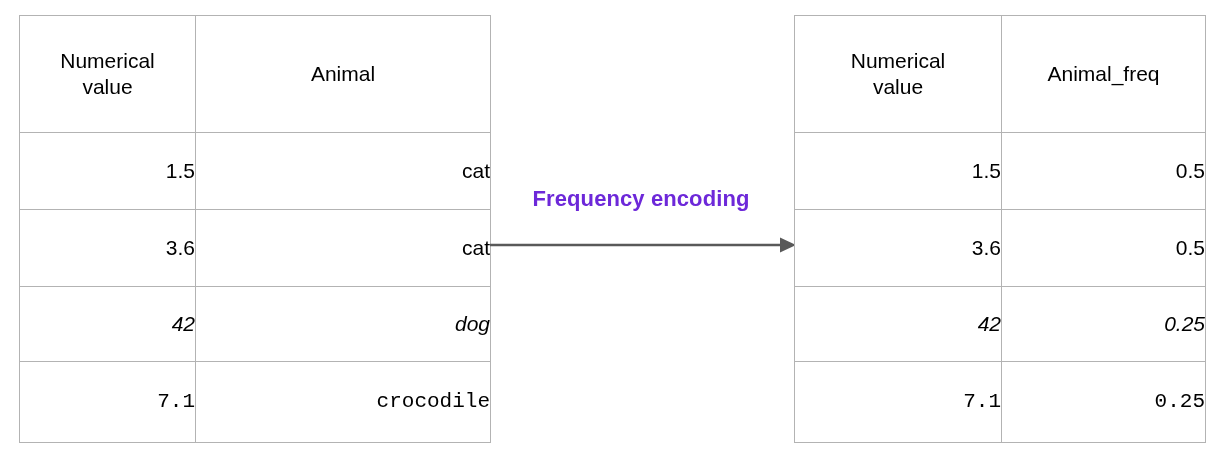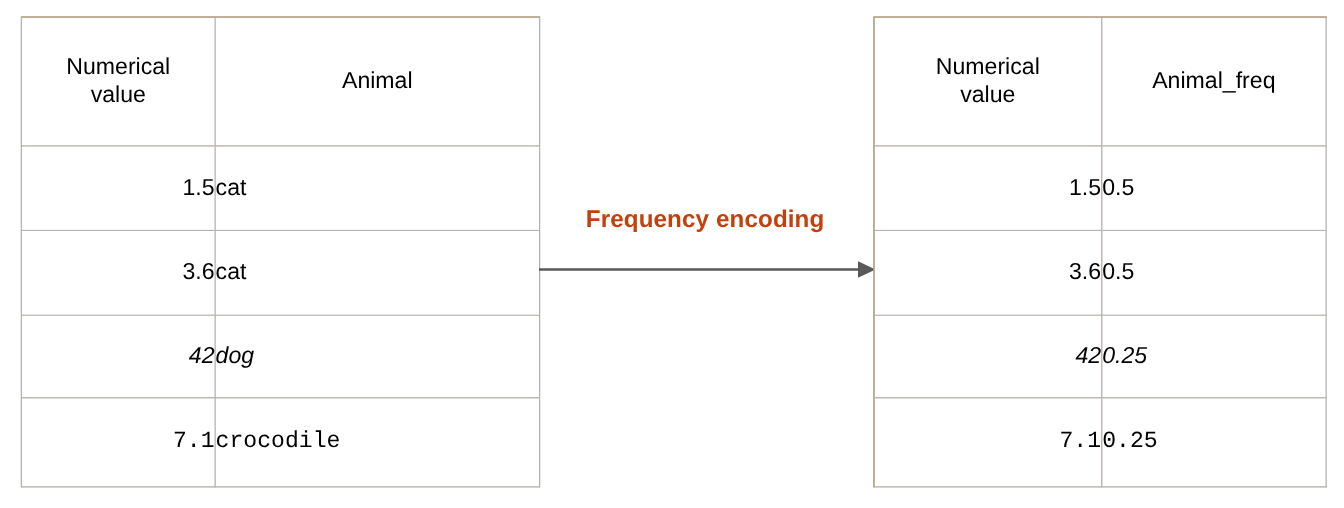--- a/index.html
+++ b/index.html
@@ -58,21 +58,21 @@
   .col-cat   { width: 295px; }
   .col-num-r { width: 207px; }
   .col-cat-r { width: 204px; }
 
   .row-header td { height: 116px; }
   .row-data td   { height: 76px; }
   .row-data-tall td { height: 74px; font-style: italic; }
   .row-data-last td { height: 80px; font-family: Liberation Mono, monospace; }
 
   .cell-center { text-align: right; }
-  .cell-left   { text-align: left; padding-left: 15px; }
+  .cell-left   { text-align: right; padding-left: 15px; }
 
   .hdr {
     text-align: center;
     font-size: 21px;
   }
 
   
   .arrow-group {
     position: absolute;
     left: 488px;
@@ -81,21 +81,21 @@
     height: 80px;
   }
   .arrow-label {
     position: absolute;
     left: 0px;
     top: 0px;
     width: 306px;
     text-align: center;
     font-size: 22px;
     font-weight: bold;
-    color: #c2410c;
+    color: #6d28d9;
     letter-spacing: 0.1px;
     white-space: nowrap;
   }
   .arrow-svg {
     position: absolute;
     left: 0px;
     top: 44px;
     width: 310px;
     height: 30px;
   }

